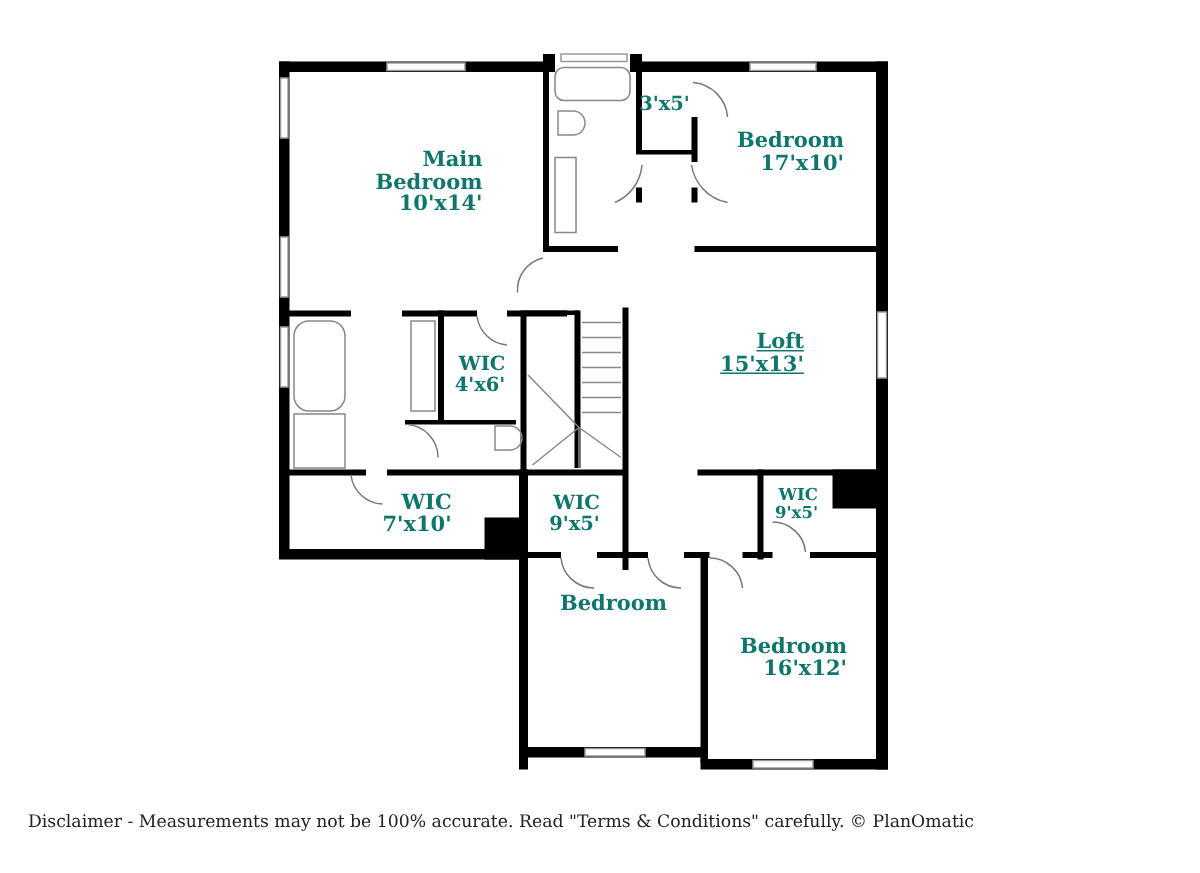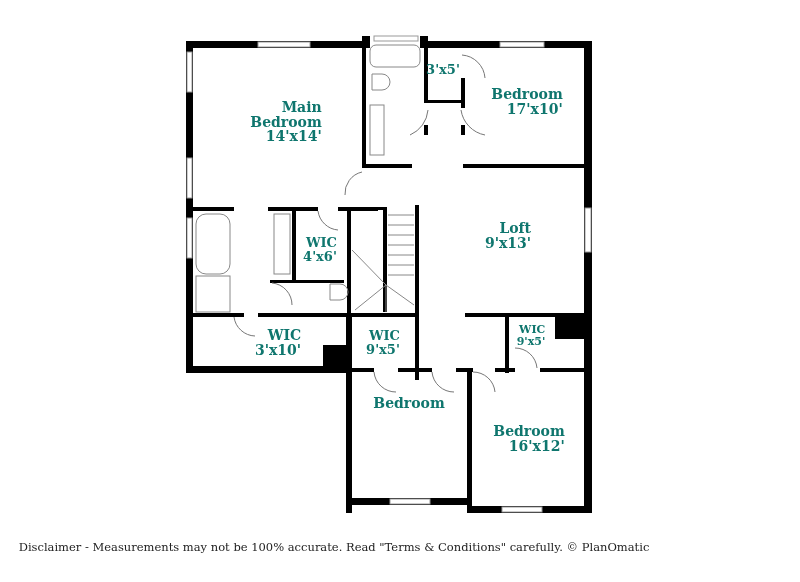--- a/index.html
+++ b/index.html
@@ -119,40 +119,40 @@
       <line x1="386" y1="285" x2="386" y2="312"></line>
       <line x1="386" y1="285" x2="414" y2="305"></line>
       <line x1="352" y1="250" x2="386" y2="285"></line>
     </g>
   </g>
 </svg>
 
 <div class="lbl big" style="left:275px;top:122px;margin-left:11px;">
   <span class="n">Main</span>
   <span class="n">Bedroom</span>
-  <span class="d">14'x14'</span>
+  <span class="d">10'x14'</span>
 </div>
 <div class="lbl big" style="left:527px;top:102px;">
   <span class="n">Bedroom</span>
   <span class="d">17'x10'</span>
 </div>
 <div class="lbl med" style="left:443px;top:70px;">
   <span class="d">3'x5'</span>
 </div>
-<div class="lbl big" style="left:508px;top:236px;">
+<div class="lbl big" style="left:508px;top:236px;text-decoration:underline;">
   <span class="n">Loft</span>
-  <span class="d">9'x13'</span>
+  <span class="d">15'x13'</span>
 </div>
 <div class="lbl med" style="left:320px;top:250px;">
   <span class="n">WIC</span>
   <span class="d">4'x6'</span>
 </div>
 <div class="lbl big" style="left:278px;top:343px;">
   <span class="n">WIC</span>
-  <span class="d">3'x10'</span>
+  <span class="d">7'x10'</span>
 </div>
 <div class="lbl med" style="left:383px;top:343px;">
   <span class="n">WIC</span>
   <span class="d">9'x5'</span>
 </div>
 <div class="lbl sm" style="left:531px;top:336px;">
   <span class="n">WIC</span>
   <span class="d">9'x5'</span>
 </div>
 <div class="lbl big" style="left:409px;top:403px;">

